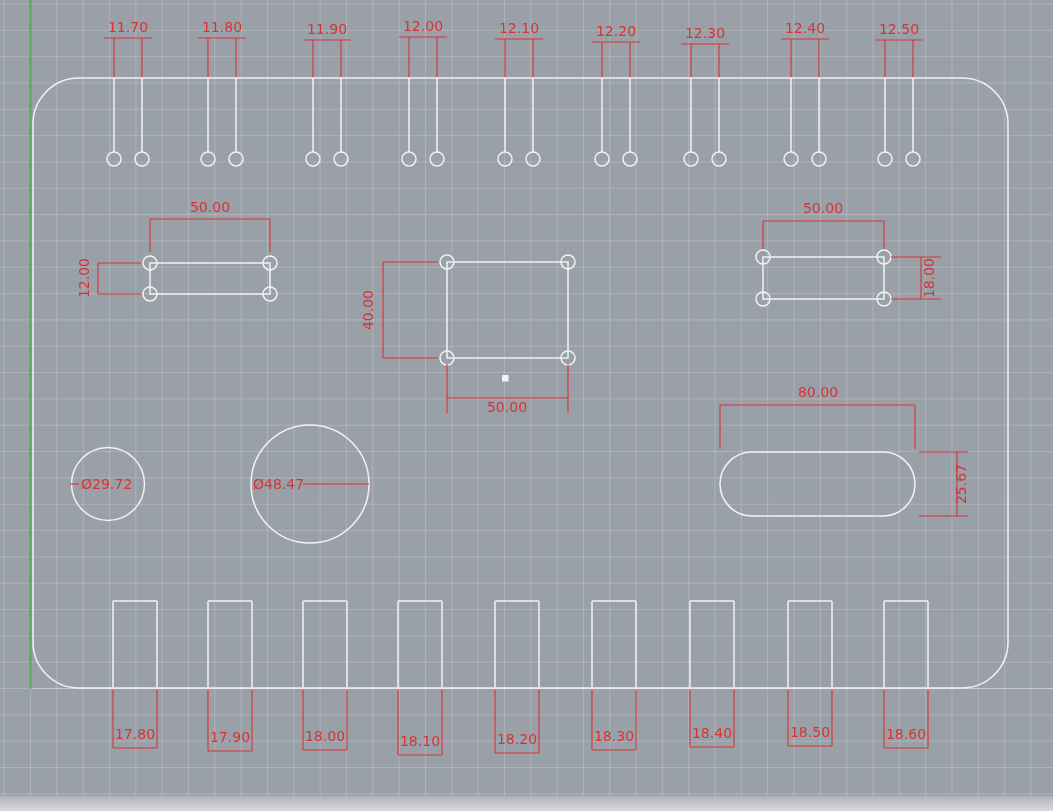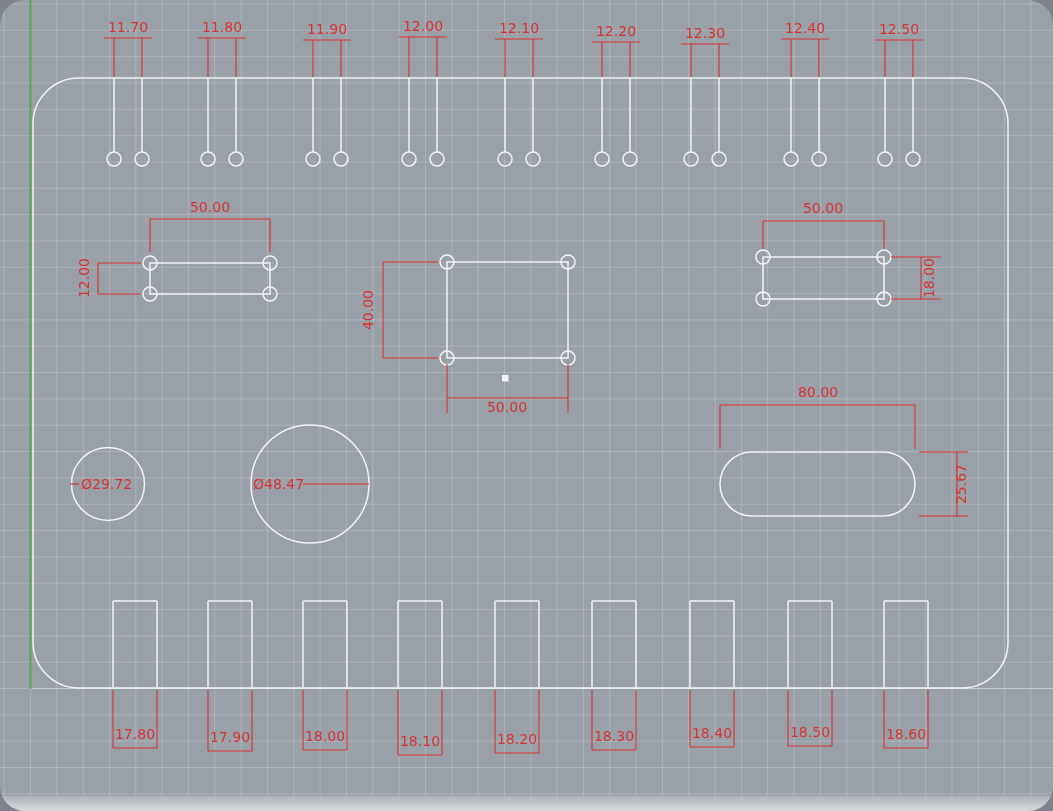--- a/index.html
+++ b/index.html
@@ -6,21 +6,20 @@
   .viewport{
     position:relative;
     width:1053px;height:811px;
     overflow:hidden;
     background-color:#9aa0a8;
     background-image:
       linear-gradient(to right, rgba(255,255,255,0.20) 1px, transparent 1px),
       linear-gradient(to bottom, rgba(255,255,255,0.20) 1px, transparent 1px);
     background-size:26.33px 26.33px;
     background-position:3.7px 3.5px;
-    border-radius:25px;
   }
   .viewport svg{position:absolute;left:0;top:0;}
   svg text{font-family:"DejaVu Sans","Liberation Sans",sans-serif;}
   .bottom-band{
     position:absolute;left:0;right:0;bottom:0;height:15px;
     background:linear-gradient(to bottom,#aeb1b7,#d9dbde);
   }
 </style>
 </head>
 <body>

